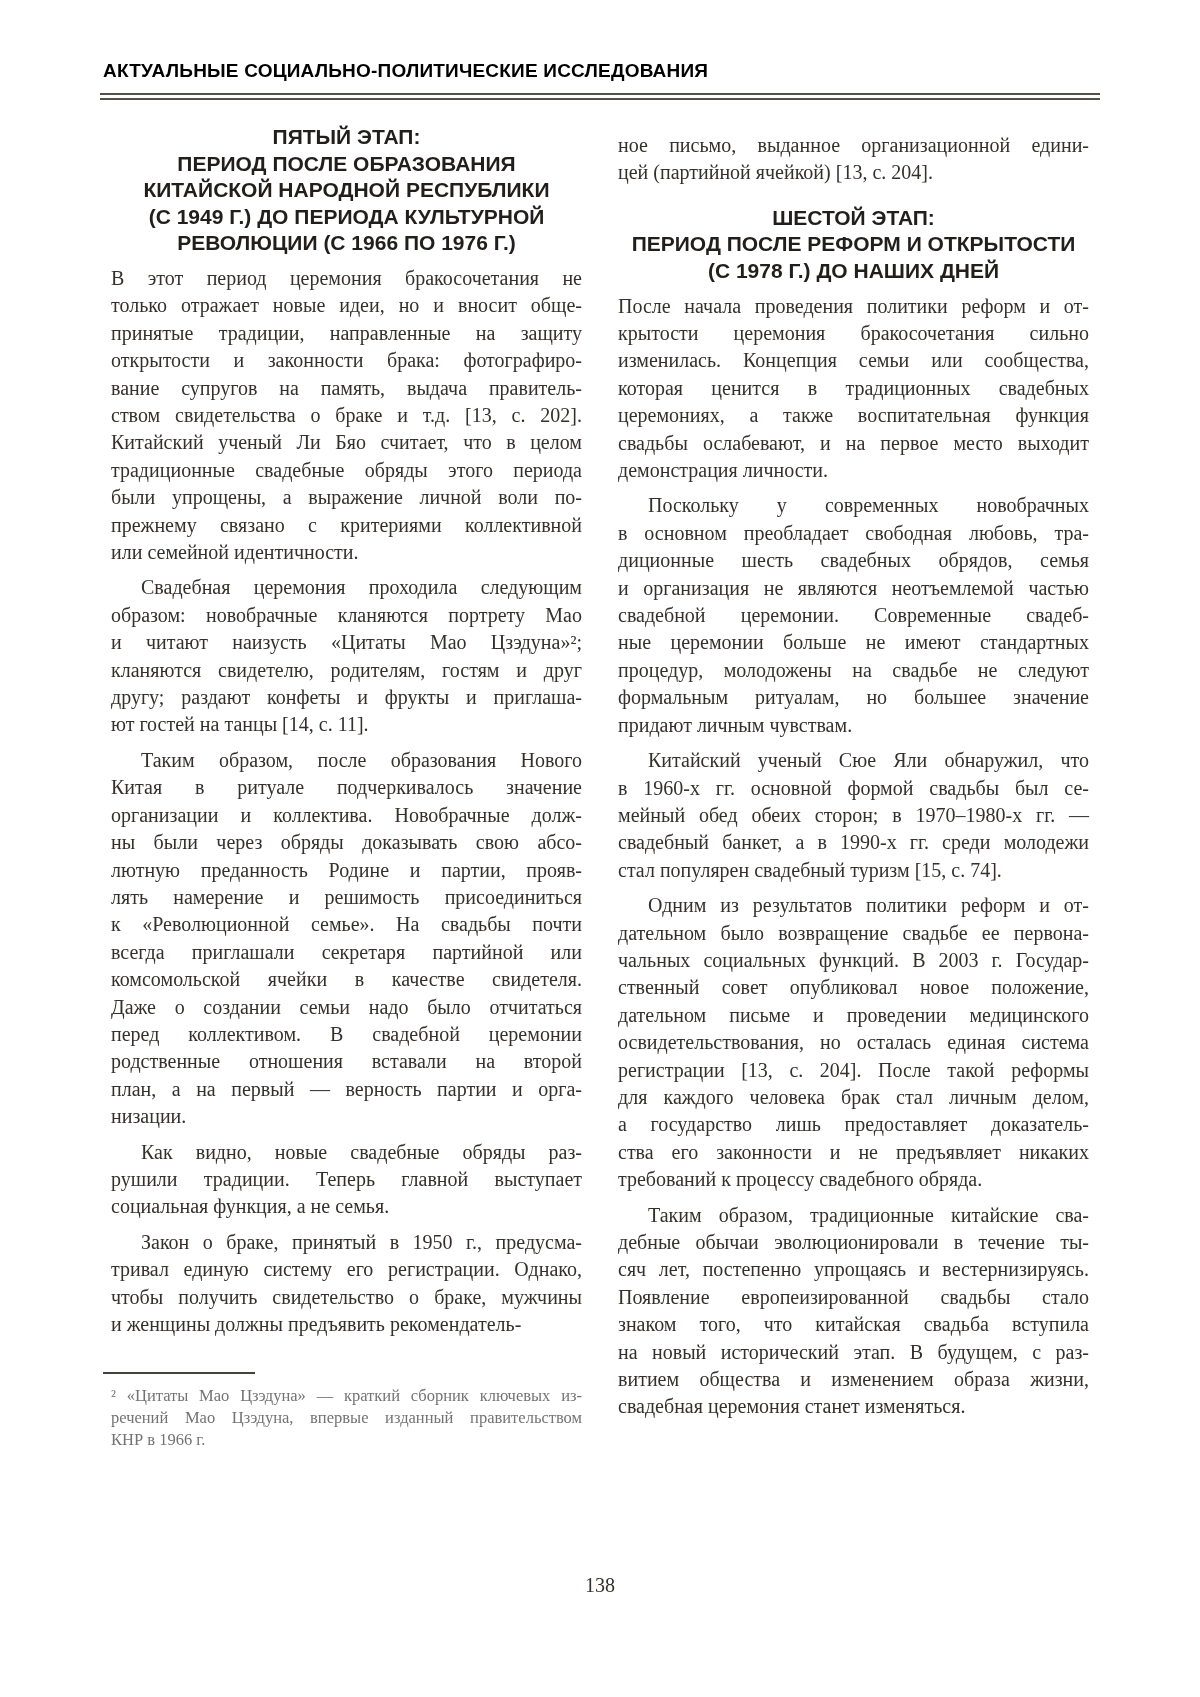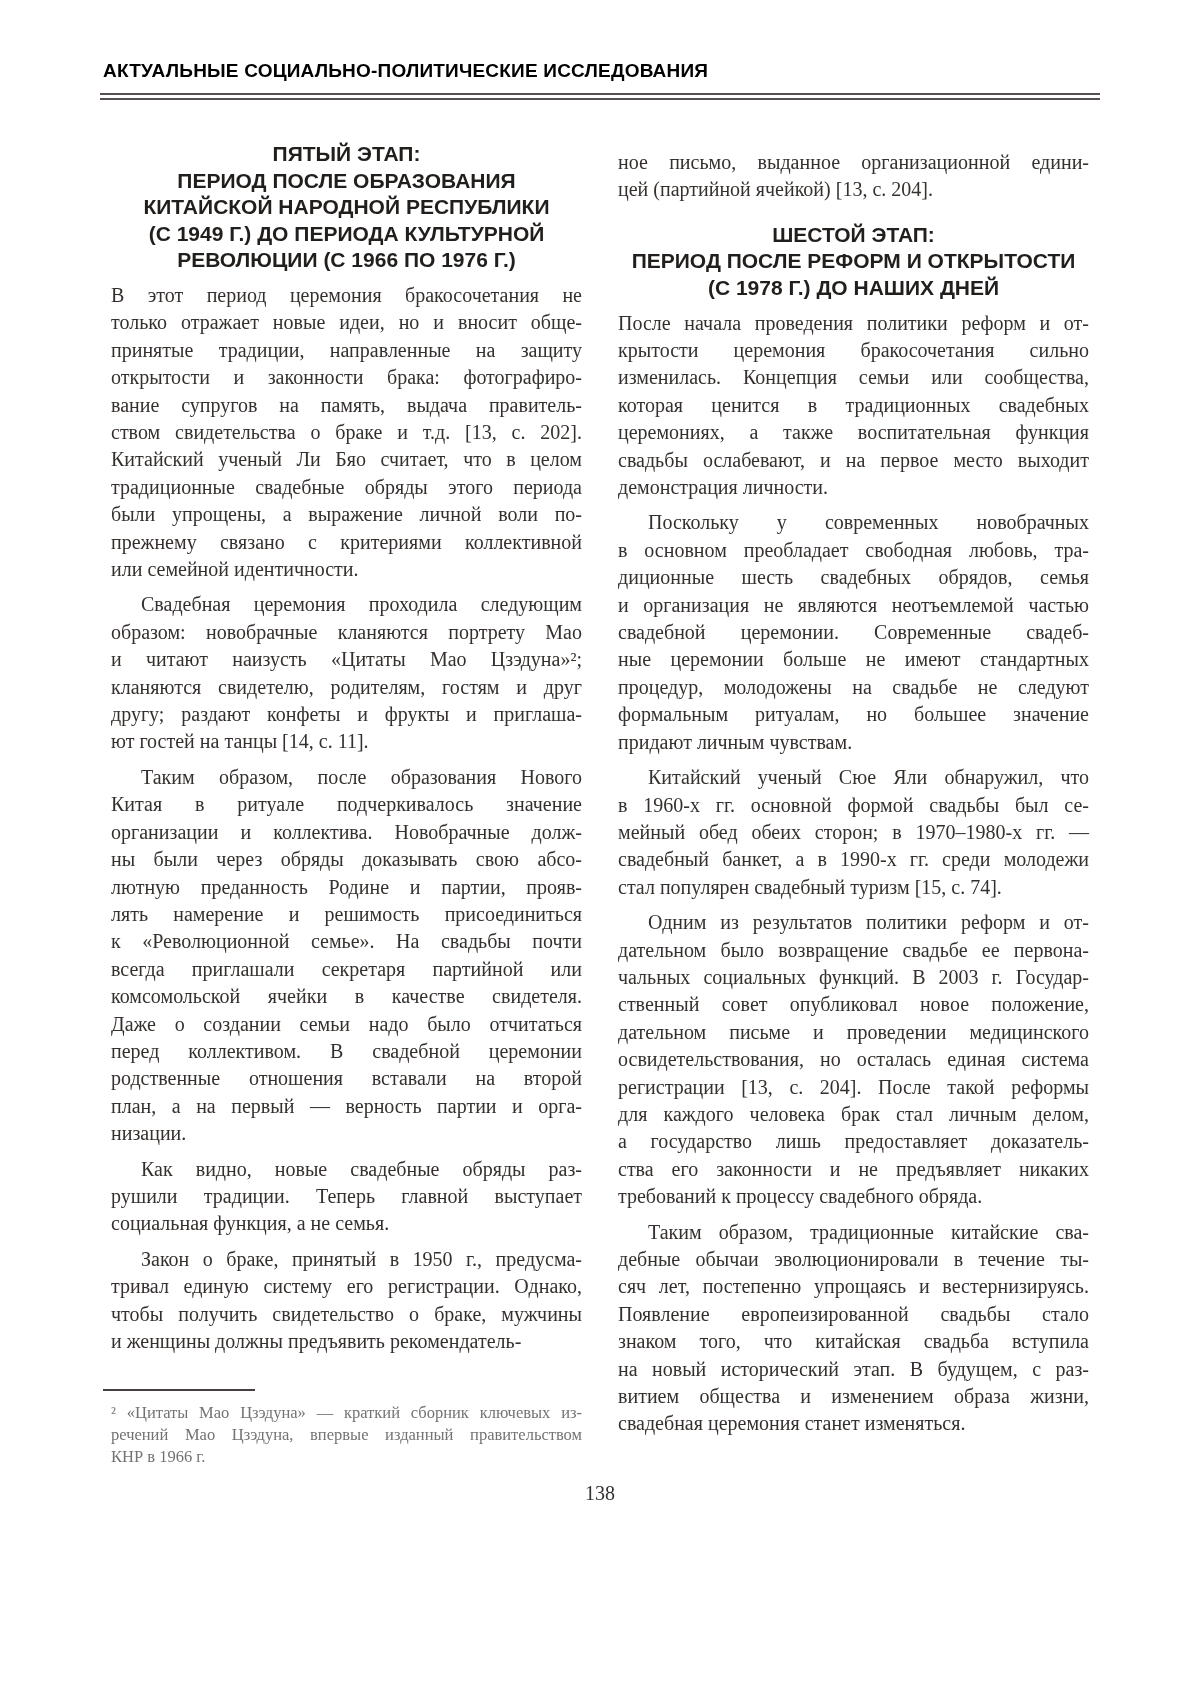--- a/index.html
+++ b/index.html
@@ -11,21 +11,21 @@
   .running-head{
     position:absolute;left:103px;top:60px;
     font-family:"Liberation Sans", sans-serif;font-weight:700;
     font-size:19px;letter-spacing:0.2px;color:#000000;
   }
   .head-rule{
     position:absolute;left:100px;right:100px;top:93px;height:3px;
     border-top:2px solid #55504d;border-bottom:2px solid #55504d;
   }
   .col{
-    position:absolute;top:141px;width:487px;
+    position:absolute;top:124px;width:487px;
     font-size:20px;line-height:27.4px;color:#35302d;
   }
   .col-left{left:103px;}
   .col-right{left:610px;}
   .block{margin:8px;}
   .block.heading{
     font-family:"Liberation Sans", sans-serif;font-weight:700;
     font-size:21px;line-height:26.6px;color:#211e1c;
     margin:18px 0 4px 0;
   }
@@ -33,21 +33,21 @@
   .line{text-align:justify;text-align-last:justify;}
   .line.last{text-align-last:auto;}
   .heading .line{text-align:center;text-align-last:center;}
   .para.indent .line.first{text-indent:30px;}
   .block.rule{
     width:152px;border-top:2px solid #45403d;
     margin:34px 0 11px 0;height:0;
   }
   .block.footnote{font-size:16.5px;line-height:21.6px;color:#737373;}
   .page-number{
-    position:absolute;left:0;right:0;top:1482px;
+    position:absolute;left:0;right:0;top:1574px;
     text-align:center;font-size:20px;color:#35302d;
   }
 </style>
 </head>
 <body>
 
 <div class="running-head">АКТУАЛЬНЫЕ СОЦИАЛЬНО-ПОЛИТИЧЕСКИЕ ИССЛЕДОВАНИЯ</div>
 
 <div class="head-rule"></div>
 

